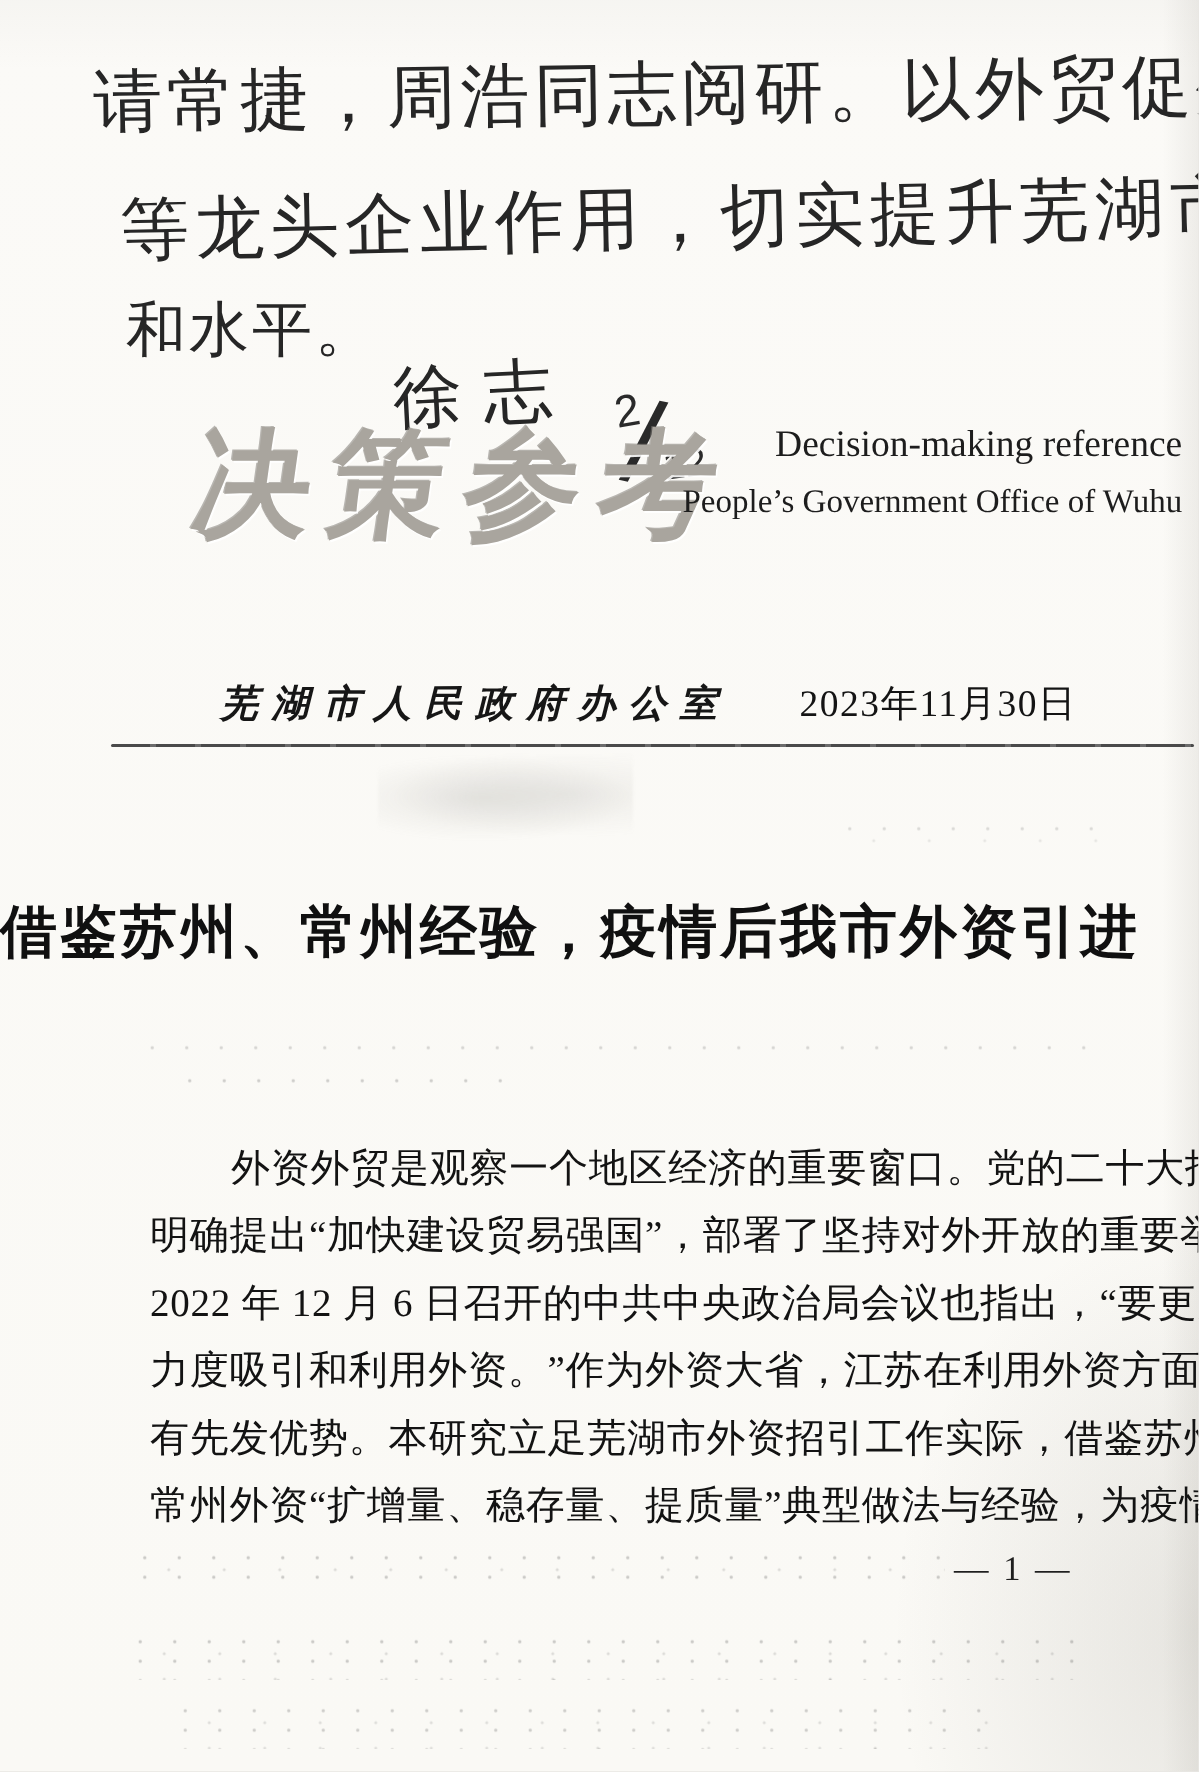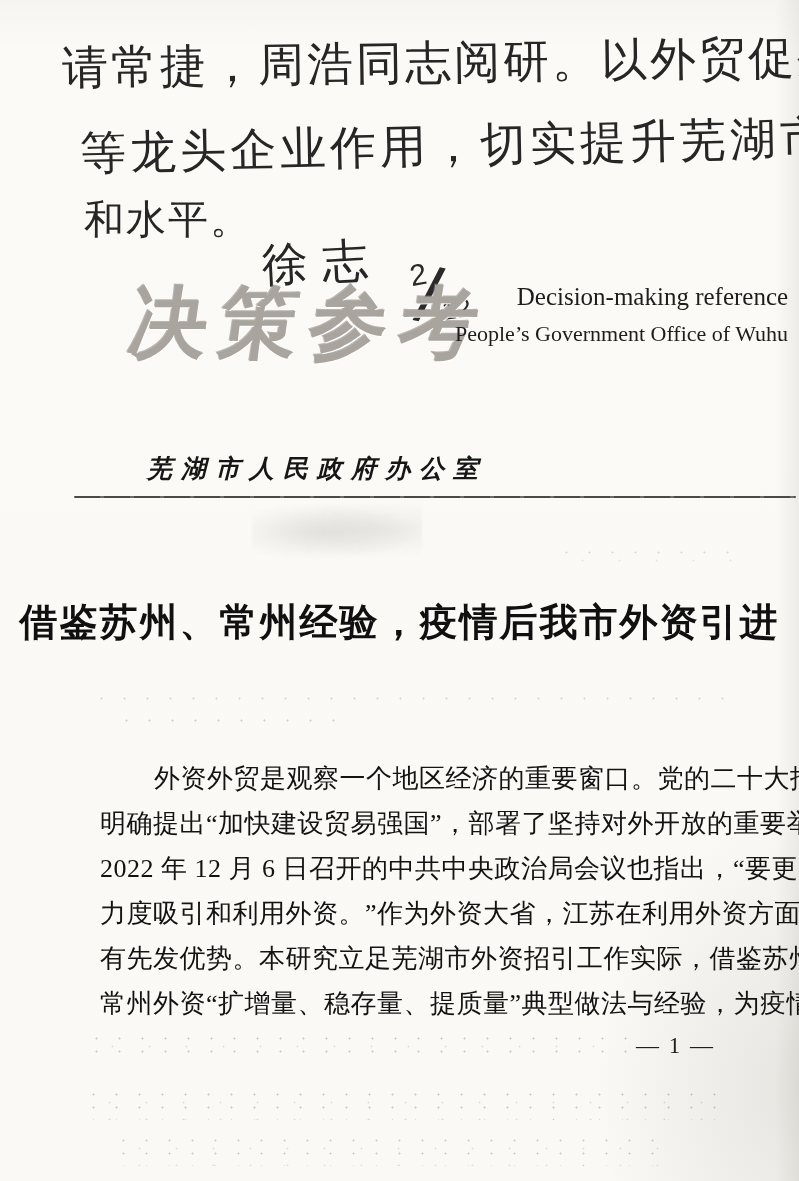--- a/index.html
+++ b/index.html
@@ -126,21 +126,20 @@
   .noise-title-right { left: 555px; top: 546px; width: 185px; height: 18px; opacity: 0.4; }
   .noise-foot-1      { left: 85px;  top: 1032px; width: 545px; height: 30px; opacity: 0.6; }
   .noise-foot-2      { left: 82px;  top: 1088px; width: 650px; height: 32px; opacity: 0.6; }
   .noise-foot-3      { left: 112px; top: 1134px; width: 560px; height: 32px; opacity: 0.55; }
 
   
   .article-title {
     position: absolute;
     left: 0; top: 594px;
     width: 100%;
-    text-align: center;
     font-weight: 700;
     color: #101010;
     font-family: "Liberation Serif", serif;
   }
   .article-title .t-line { display: block; font-size: 38px; line-height: 56px; letter-spacing: 2px; white-space: nowrap; }
 
   .body-block {
     position: absolute;
     left: 100px; top: 756px;
     width: 645px;
@@ -183,20 +182,21 @@
     <span class="frac-den">12</span>
   </div>
 
   <div class="masthead-cn">决策参考</div>
   <div class="masthead-en">
     <span class="en1">Decision-making reference</span>
     <span class="en2">People’s Government Office of Wuhu</span>
   </div>
 
   <div class="publisher">芜湖市人民政府办公室</div>
+  <div class="issue-date">2023年11月30日</div>
   <div class="header-rule"></div>
 
   <div class="ghost-smudge"></div>
   <div class="noise noise-title-right"></div>
   <div class="noise noise-mid-row"></div>
   <div class="noise noise-title-under"></div>
 
   <div class="article-title">
     <span class="t-line">借鉴苏州、常州经验，疫情后我市外资引进</span>
   </div>

